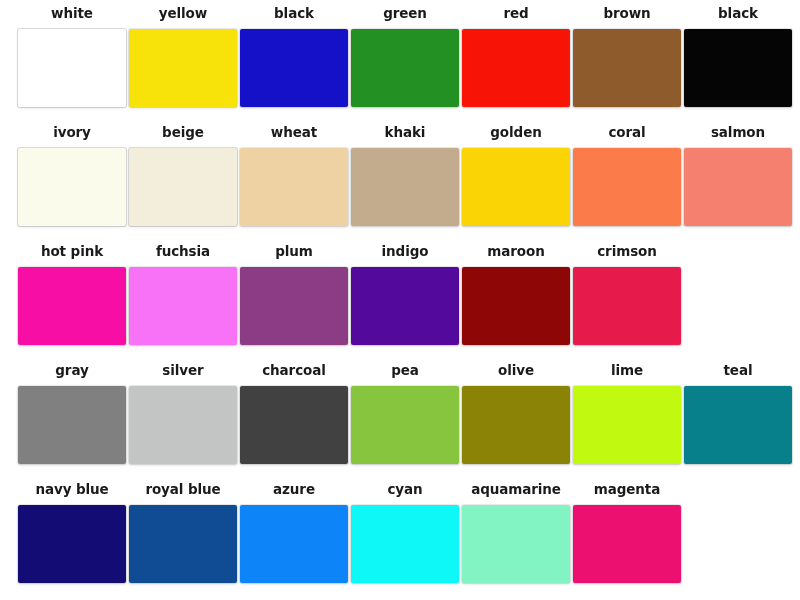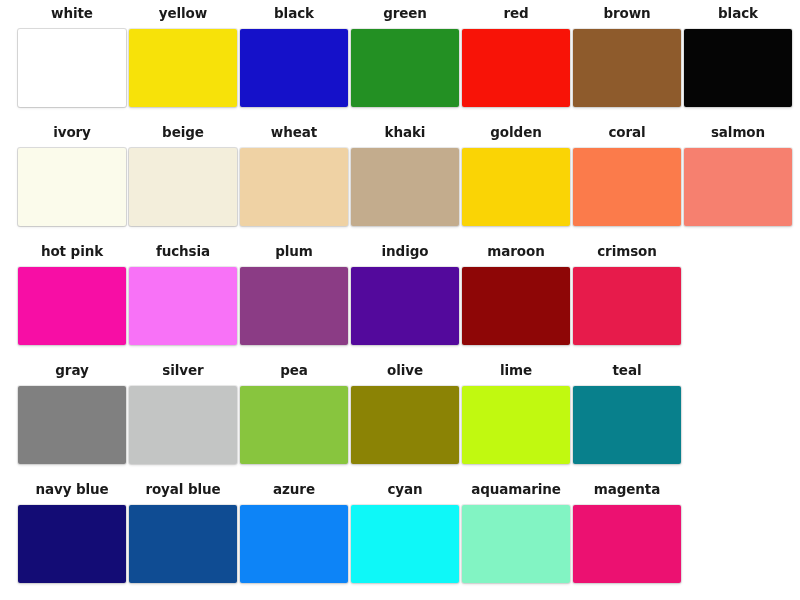--- a/index.html
+++ b/index.html
@@ -155,20 +155,24 @@
     <div class="row">
       <div class="cell">
         <div class="swatch-label">gray</div>
         <div class="swatch" style="background: rgb(128, 128, 128);"></div>
       </div>
       <div class="cell">
         <div class="swatch-label">silver</div>
         <div class="swatch" style="background: rgb(195, 197, 196);"></div>
       </div>
       <div class="cell">
+        <div class="swatch-label">charcoal</div>
+        <div class="swatch" style="background: rgb(65, 65, 65);"></div>
+      </div>
+      <div class="cell">
         <div class="swatch-label">pea</div>
         <div class="swatch" style="background: rgb(136, 197, 62);"></div>
       </div>
       <div class="cell">
         <div class="swatch-label">olive</div>
         <div class="swatch" style="background: rgb(139, 131, 5);"></div>
       </div>
       <div class="cell">
         <div class="swatch-label">lime</div>
         <div class="swatch" style="background: rgb(193, 249, 16);"></div>

